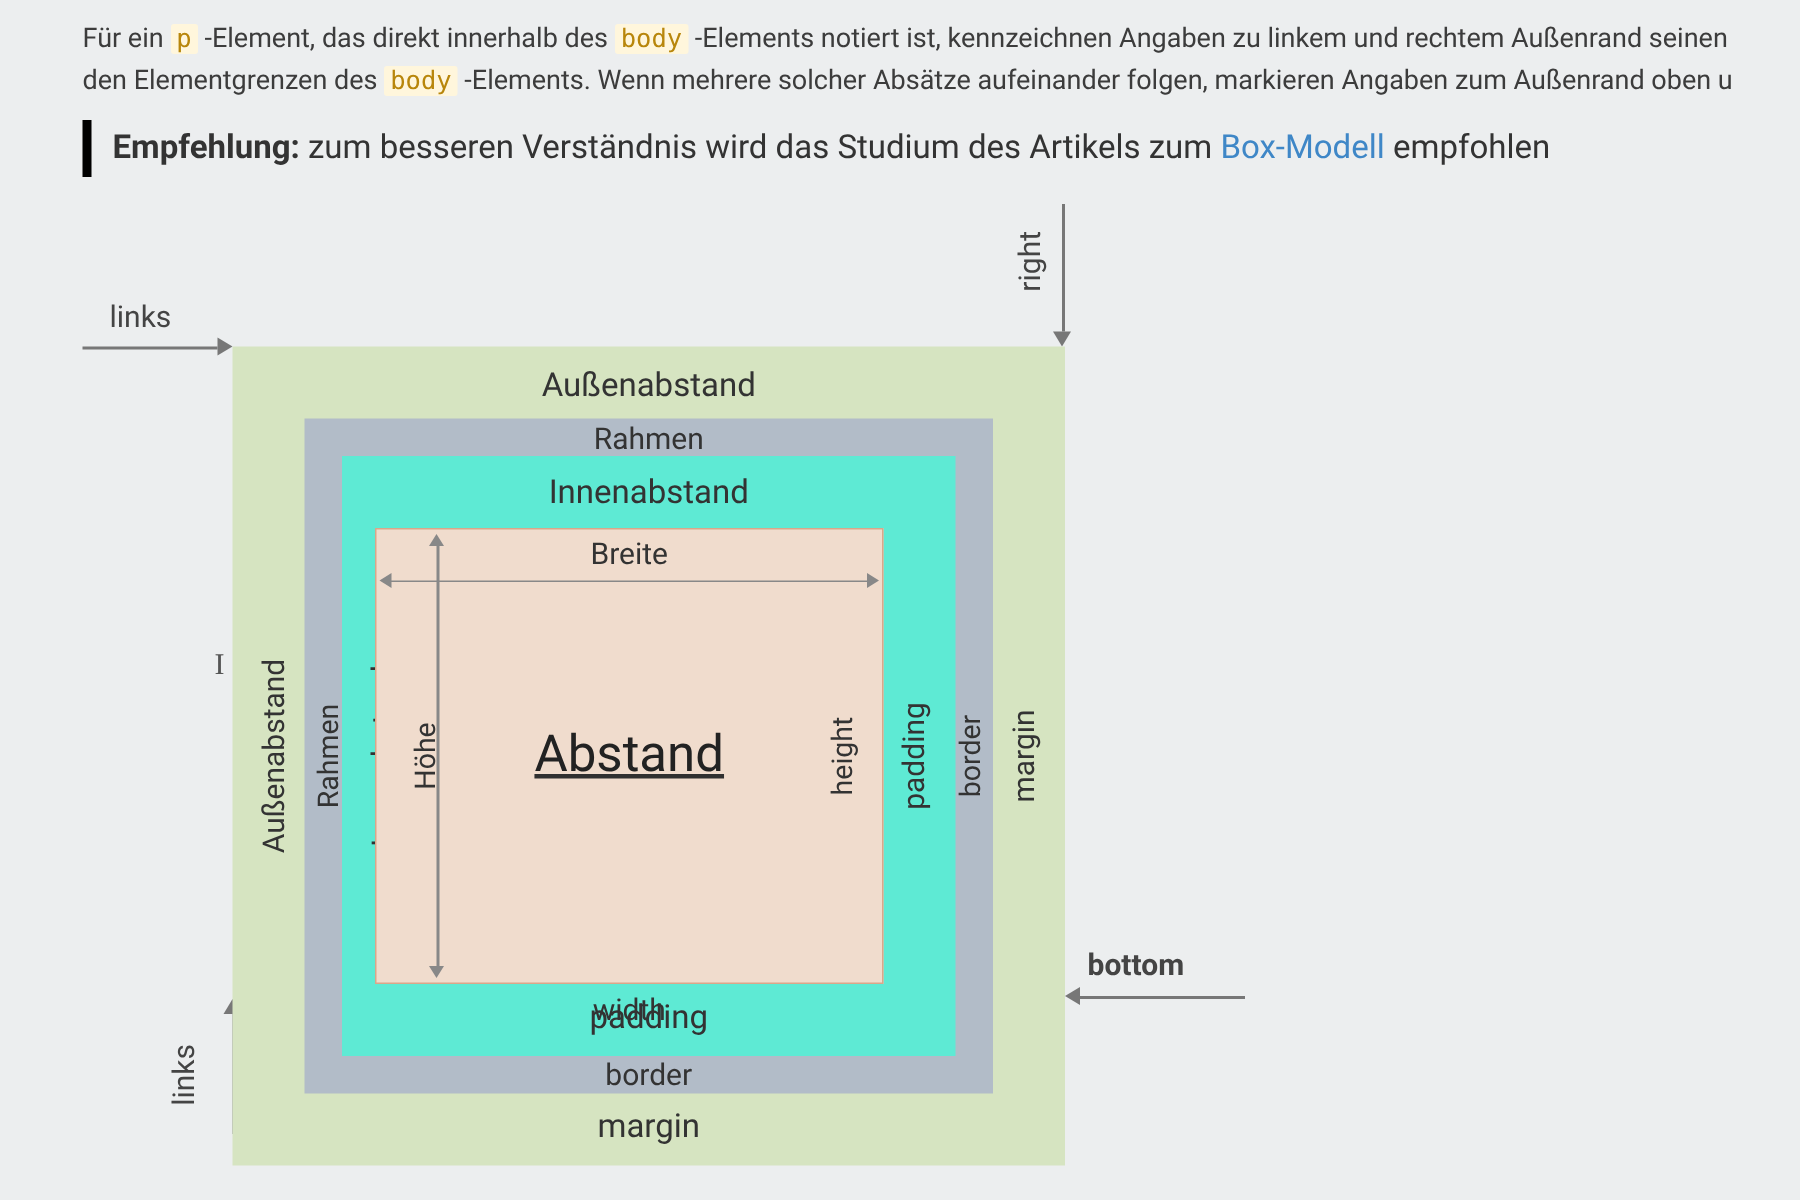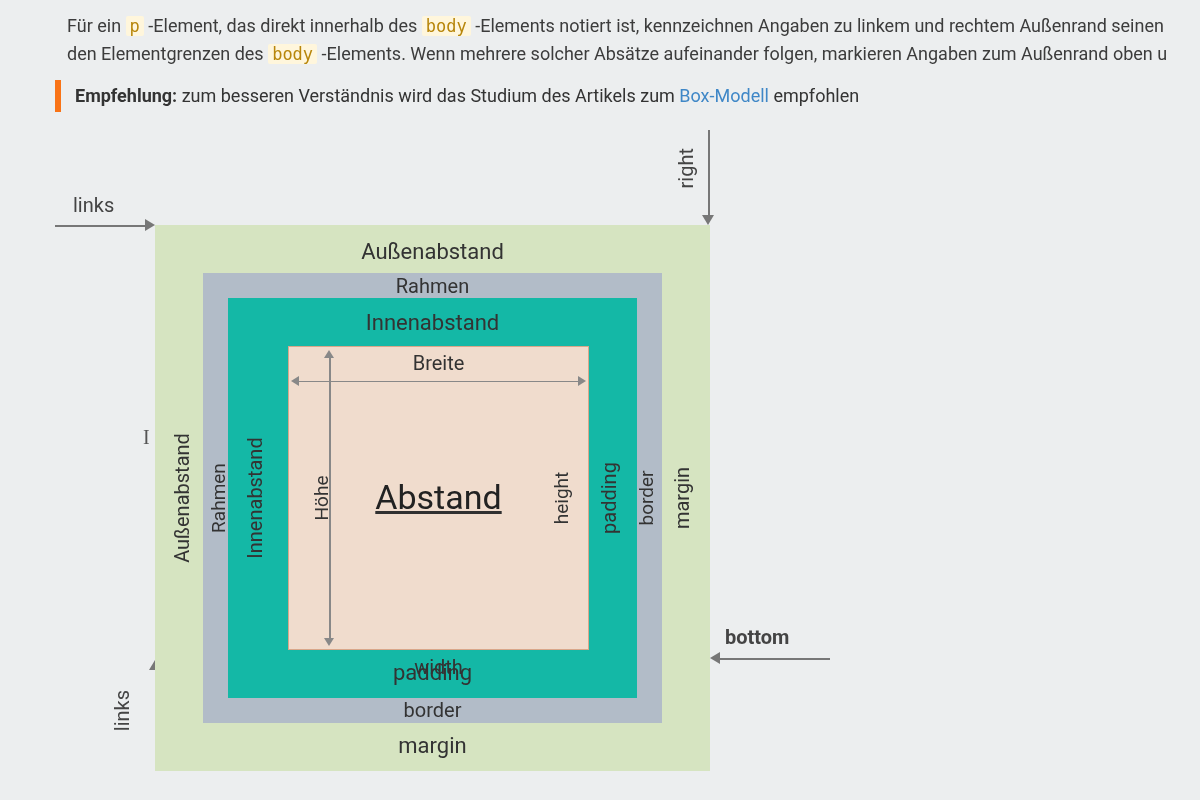--- a/index.html
+++ b/index.html
@@ -14,36 +14,36 @@
     overflow: hidden;
     width: 1200px;
     height: 800px;
   }
   .page {
     padding: 12px 0 0 55px;
   }
   .para {
     font-size: 18px;
     color: #3c3c3c;
-    margin: 0 0 12px 12px;
+    margin: 0 0 12px 0;
     max-width: 1200px;
   }
   code.inline {
     background: #fff6dc;
     color: #b8860b;
     font-family: ui-monospace, Menlo, Consolas, monospace;
     font-size: 17px;
     padding: 0 4px;
     border-radius: 2px;
   }
   .callout {
-    border-left: 6px solid #f97316;
+    border-left: 6px solid #000000;
     padding: 2px 0 2px 14px;
     margin: 6px 0 18px 0;
-    font-size: 18px;
+    font-size: 22px;
     color: #333;
   }
   .callout strong { font-weight: 700; }
   a.wiki { color: #3f87c7; text-decoration: none; }
 
   
   .diagram-wrap {
     position: relative;
     width: 900px;
     height: 620px;
@@ -89,22 +89,22 @@
   .border-box {
     width: 100%; flex: 1;
     background: #b2bcc8;
     padding: 25px 25px 25px 25px;
     display: flex; flex-direction: column; align-items: center;
     position: relative;
     text-decoration: underline;
   }
   .padding-box {
     width: 100%; flex: 1;
-    background: #14b8a6;
-    padding: 48px 48px 48px 60px;
+    background: #5eead4;
+    padding: 48px 48px 48px 22px;
     display: flex; flex-direction: column; align-items: center;
     position: relative;
   }
   .content-box {
     width: 100%; flex: 1;
     background: #f0dccd;
     border: 1px solid #d9a78a;
     position: relative;
     display: flex; align-items: center; justify-content: center;
   }

